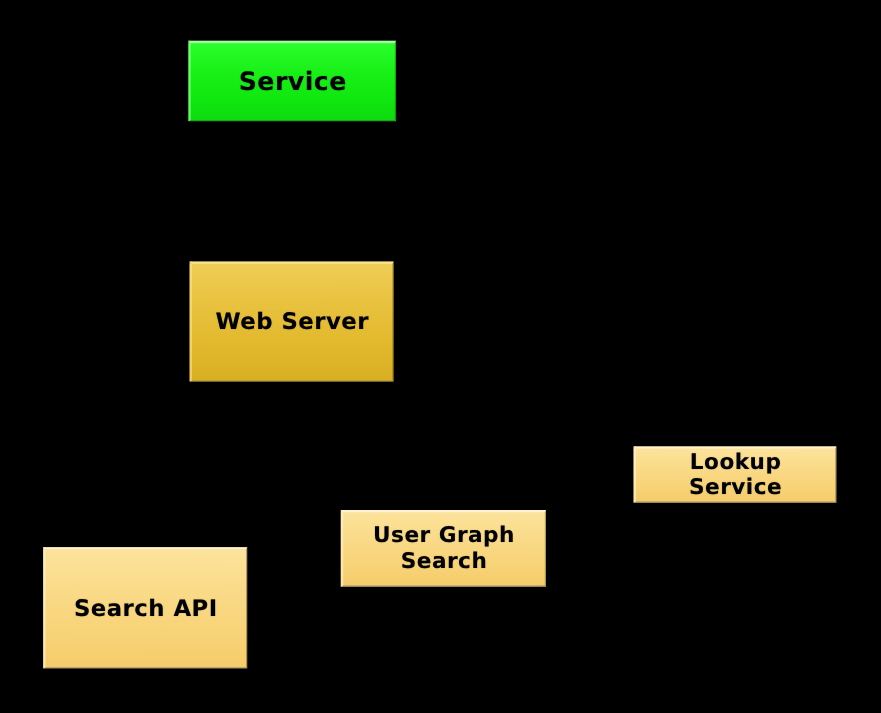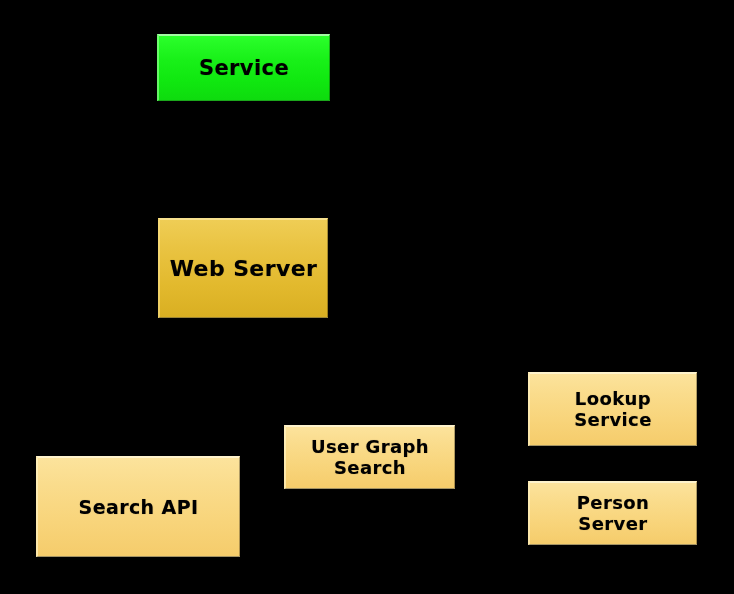--- a/index.html
+++ b/index.html
@@ -70,24 +70,24 @@
         #fce39c 0%,
         #fadc8c 28%,
         #f8d47a 66%,
         #f5cc6b 100%);
     border-top-color: rgba(255,248,215,0.90);
     border-left-color: rgba(255,244,200,0.65);
   }
 
   
   #node-client        { left:157px; top:34px;  width:173px; height:67px;  font-size:21px; }
-  #node-web-server    { left:158px; top:218px; width:170px; height:100px; font-size:22px; }
-  #node-lookup        { left:528px; top:372px; width:169px; height:74px;  font-size:18px; }
+  #node-web-server    { left:158px; top:218px; width:170px; height:100px; font-size:19px; }
+  #node-lookup        { left:528px; top:372px; width:169px; height:47px;  font-size:18px;align-items:flex-end; }
   #node-user-graph    { left:284px; top:425px; width:171px; height:64px;  font-size:18px; }
-  #node-search-api    { left:36px;  top:456px; width:204px; height:101px; font-size:19px; }
+  #node-search-api    { left:36px;  top:456px; width:170px; height:101px; font-size:19px; }
   #node-person-server { left:528px; top:481px; width:169px; height:64px;  font-size:18px; }
 </style>
 </head>
 <body>
 
 <div id="canvas">
 
   <div class="node green" id="node-client">
     <span class="label">Service</span>
   </div>
@@ -103,18 +103,14 @@
 
   <div class="node amber" id="node-user-graph">
     <span class="label">User Graph
 Search</span>
   </div>
 
   <div class="node amber" id="node-search-api">
     <span class="label">Search API</span>
   </div>
 
-  <div class="node amber" id="node-person-server">
-    <span class="label">Person
-Server</span>
-  </div>
 
 </div>
 
 </body></html>

